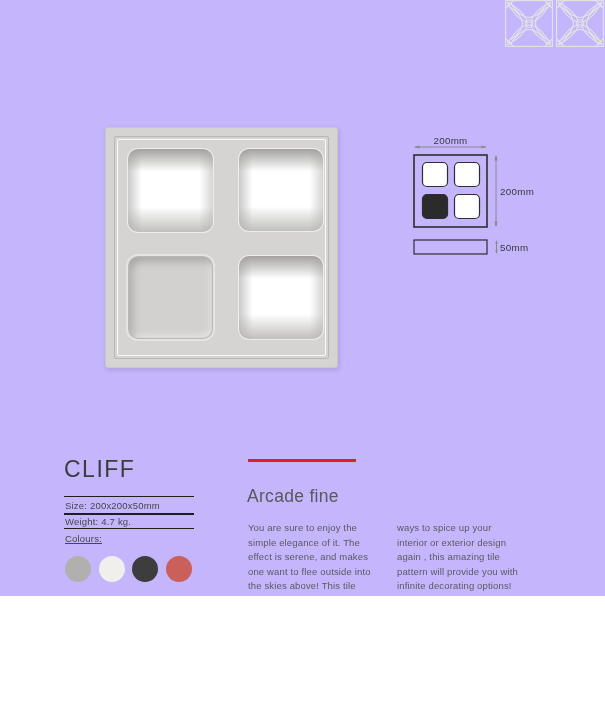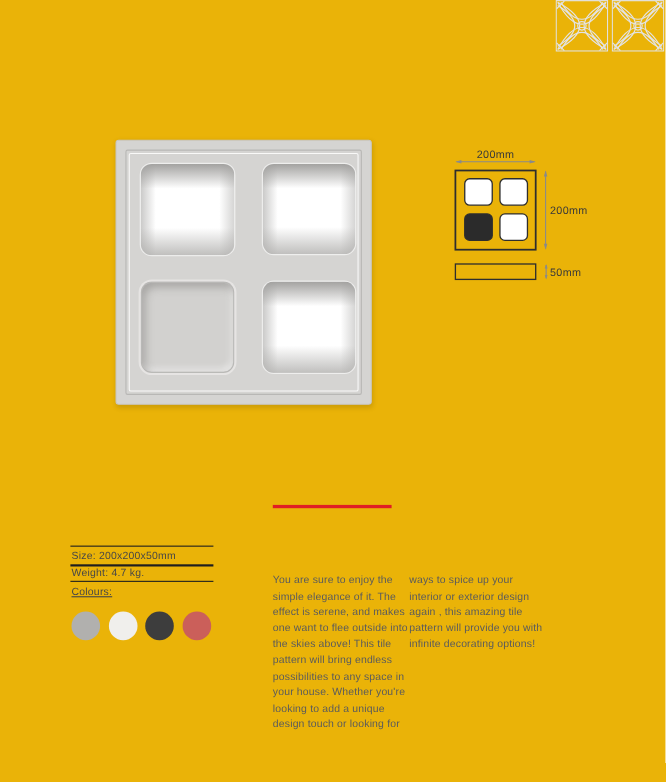--- a/index.html
+++ b/index.html
@@ -1,18 +1,18 @@
 <!DOCTYPE html>
 <html><head>
 <meta charset="utf-8">
 <style>
   * { margin:0; padding:0; box-sizing:border-box; }
   html,body { background:#fff; }
   body { font-family:"Liberation Sans", sans-serif; }
-  .page { position:relative; width:605px; height:711px; background:#eab308; overflow:hidden; margin:0 auto; }
+  .page { position:relative; width:605px; height:596px; background:#c4b5fd; overflow:hidden; margin:0 auto; }
 
   
   .ornaments { position:absolute; top:0; right:1px; display:flex; gap:3px; }
   .orn { width:48px; height:47px; display:block; }
 
   
   .photo { position:absolute; left:105px; top:127px; width:233px; height:241px;
            background:#d5d4d2; border:1px solid #c9c8c6; border-radius:3px;
            box-shadow:1px 2px 5px rgba(0,0,0,.13); }
   .photo .groove1 { position:absolute; inset:8px; border:1px solid #b8b7b5; border-radius:2px; }
@@ -47,21 +47,21 @@
   .spec-size { top:500px; } .spec-weight { top:516px; } .spec-colours { top:533px;text-decoration:underline; }
   .swatches { position:absolute; left:65px; top:556px; display:flex; gap:7.5px; }
   .swatch { width:26px; height:26px; border-radius:50%; }
 
   
   .accent-line { position:absolute; left:248px; top:459px; width:108px; height:2.5px; }
   .pattern-title { position:absolute; left:247px; top:486px; font-size:17.5px; color:#58595b; letter-spacing:.3px; }
   .para { position:absolute; top:521px; font-size:9.5px; line-height:14.6px; color:#5a5b5d;
           white-space:pre-line; letter-spacing:.15px; }
   .col1 { left:248px; width:140px; }
-  .col2 { left:372px; width:125px; }
+  .col2 { left:397px; width:125px; }
 </style>
 </head>
 <body>
 
 <div class="page">
 
   <div class="ornaments">
     <svg class="orn" viewBox="0 0 48 47">
       <g fill="none" stroke="#e3e3e3" stroke-width="1.1">
         <rect x="0.6" y="0.6" width="46.8" height="45.8"></rect>
@@ -111,34 +111,36 @@
       <rect x="54.5" y="34.5" width="25" height="24" rx="4.5" stroke-width="1.2" fill="#ffffff"></rect>
       <rect x="22.5" y="66.5" width="25" height="24" rx="4.5" stroke-width="1.2" fill="#2b2b2b"></rect>
       <rect x="54.5" y="66.5" width="25" height="24" rx="4.5" stroke-width="1.2" fill="#ffffff"></rect>
       <rect x="14" y="112" width="73" height="14" stroke-width="1.2"></rect>
     </g>
     <text x="50.5" y="16" text-anchor="middle">200mm</text>
     <text x="100" y="66.5">200mm</text>
     <text x="100" y="123">50mm</text>
   </svg>
 
+  <div class="title">CLIFF</div>
   <div class="sep sep1"></div>
   <div class="spec spec-size">Size: 200x200x50mm</div>
   <div class="sep sep2"></div>
   <div class="spec spec-weight">Weight: 4.7 kg.</div>
   <div class="sep sep3"></div>
   <div class="spec spec-colours">Colours:</div>
   <div class="swatches">
     <div class="swatch" style="background: rgb(177, 176, 174);"></div>
     <div class="swatch" style="background: rgb(240, 239, 236);"></div>
     <div class="swatch" style="background: rgb(61, 61, 61);"></div>
     <div class="swatch" style="background: rgb(203, 95, 90);"></div>
   </div>
 
   <div class="accent-line" style="background: rgb(224, 30, 37);"></div>
+  <div class="pattern-title">Arcade fine</div>
   <div class="para col1">You are sure to enjoy the
 simple elegance of it. The
 effect is serene, and makes
 one want to flee outside into
 the skies above! This tile
 pattern will bring endless
 possibilities to any space in
 your house. Whether you're
 looking to add a unique
 design touch or looking for</div>

